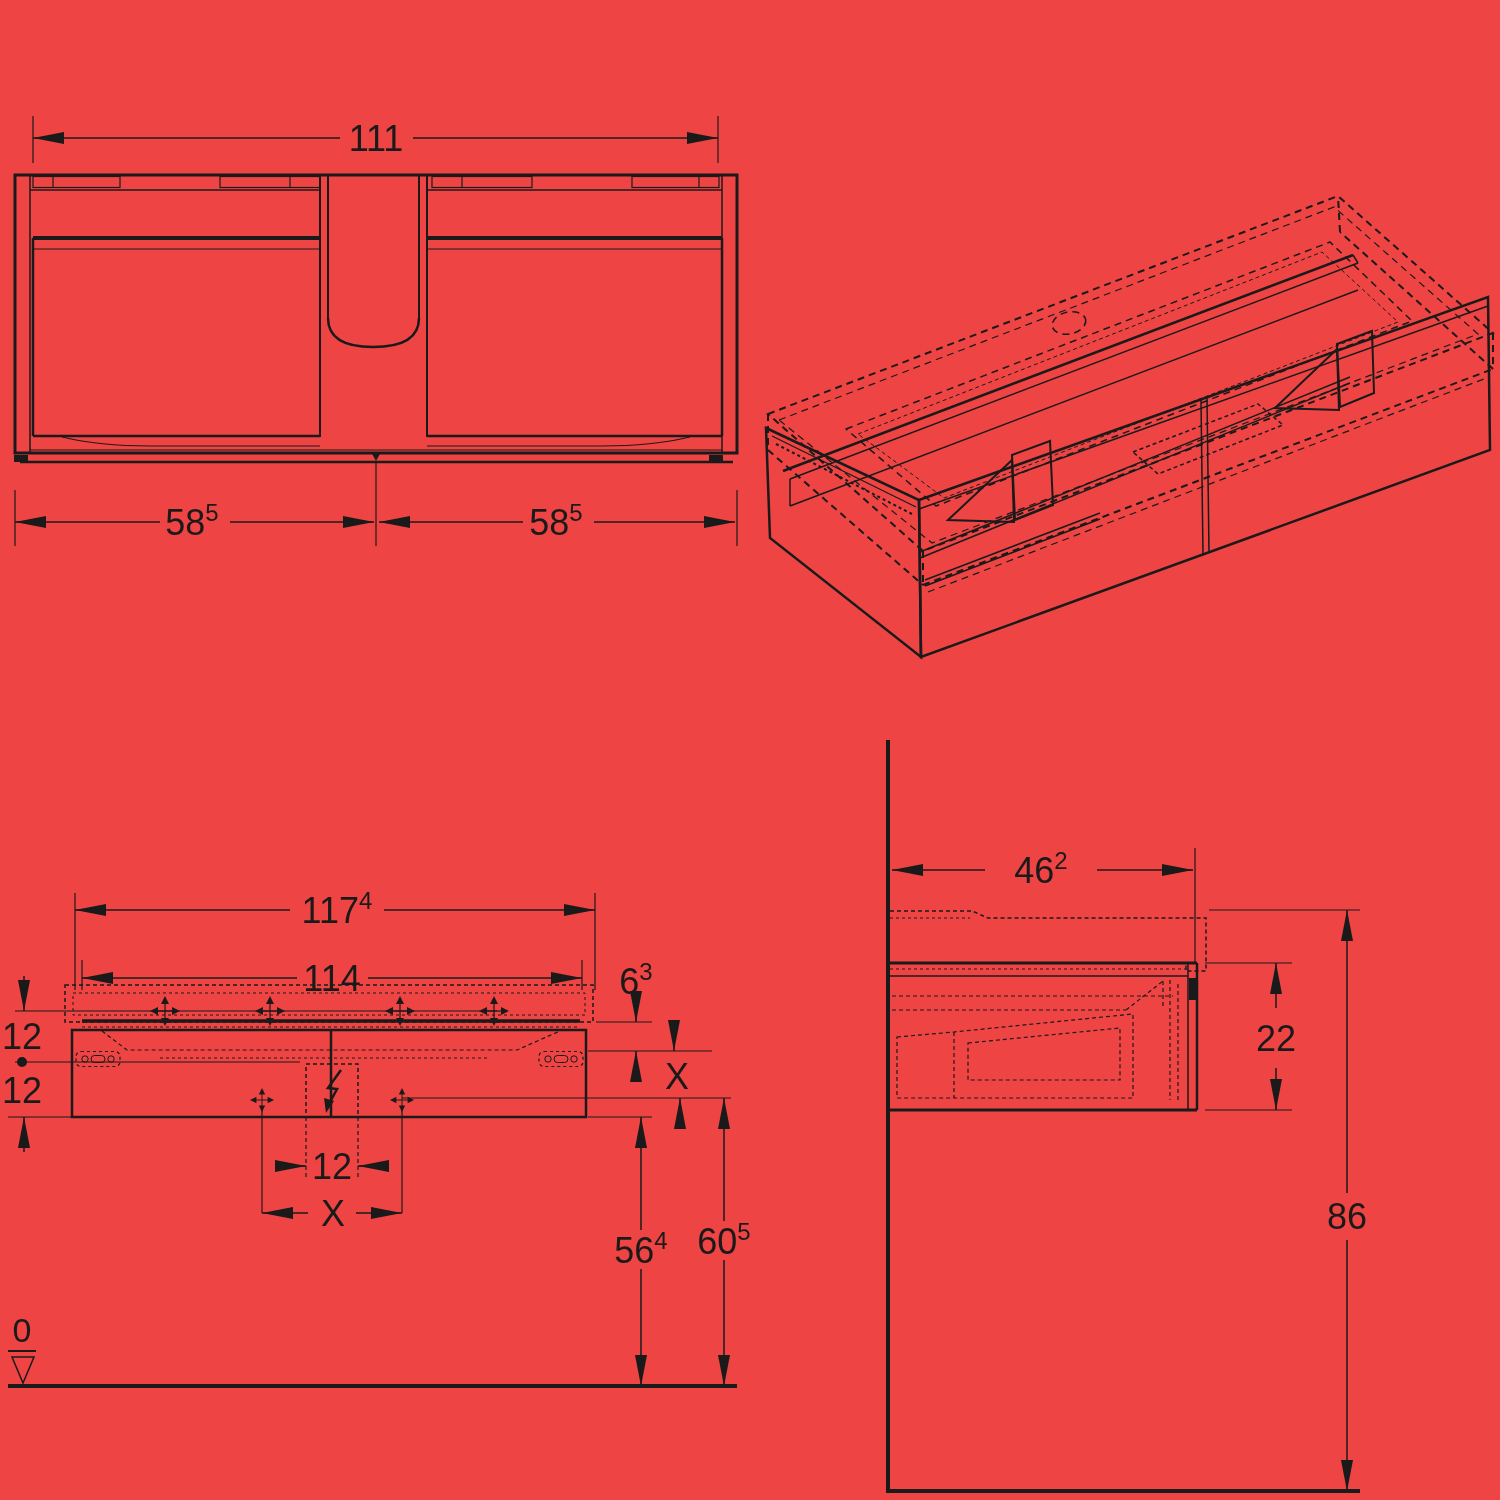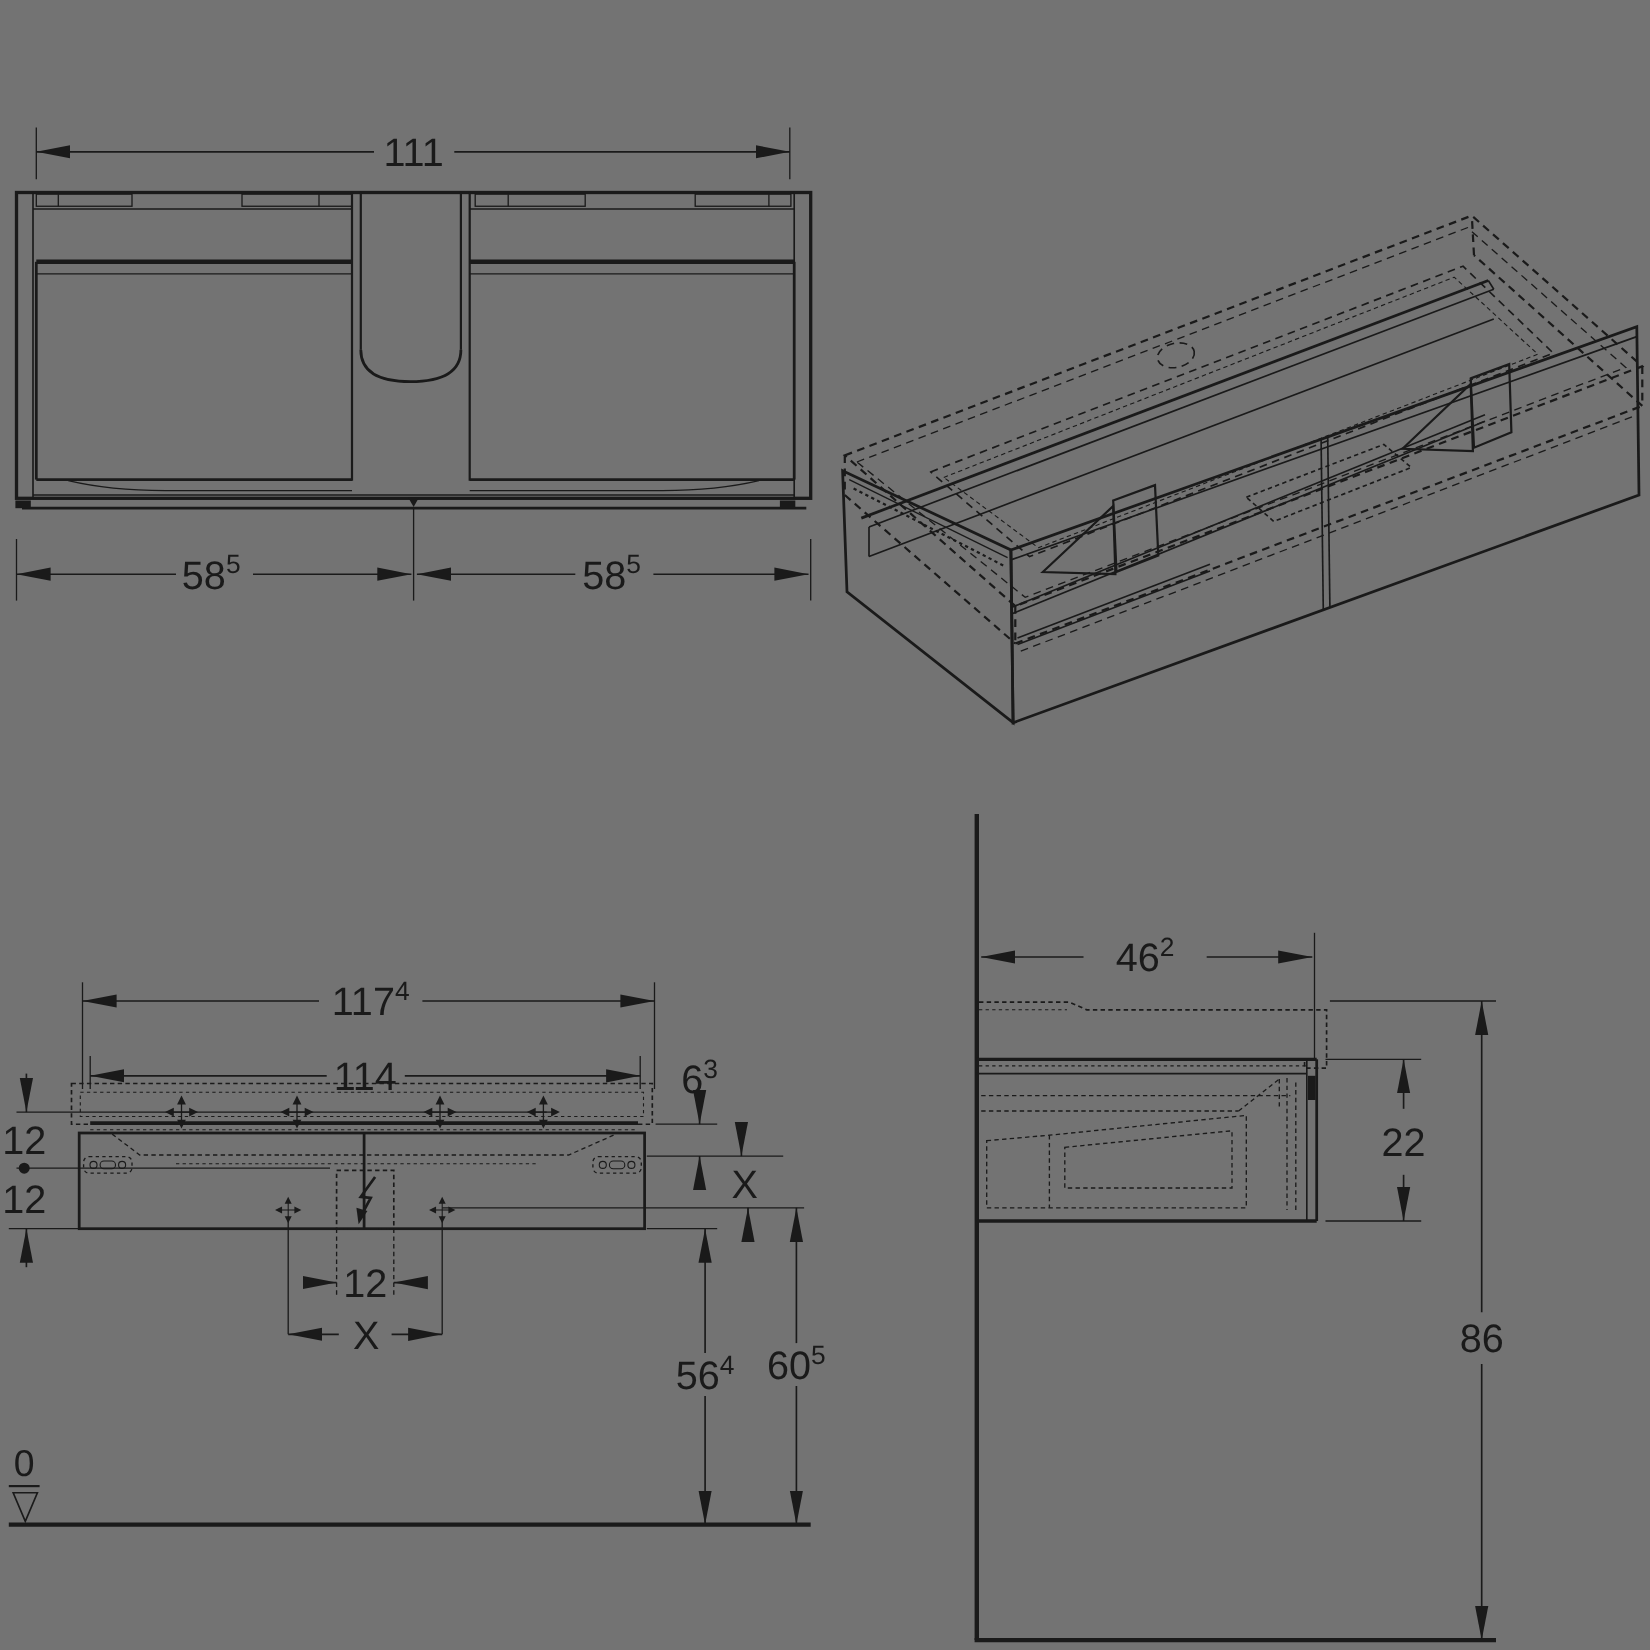--- a/index.html
+++ b/index.html
@@ -1,16 +1,16 @@
 <!DOCTYPE html>
 <html><head>
 <meta charset="utf-8">
 <style>
   html,body{margin:0;padding:0;background:#ffffff;}
-  .stage{width:1500px;height:1500px;background:#737373;position:relative;}
+  .stage{width:1500px;height:1500px;background:#ef4444;position:relative;}
   svg{display:block;}
   svg text{font-family:"Liberation Sans","DejaVu Sans",sans-serif;fill:#1a1a1a;}
   .ln{stroke:#1a1a1a;fill:none;}
   .s4{stroke-width:4;} .s3{stroke-width:3;} .s35{stroke-width:3.5;} .s25{stroke-width:2.5;}
   .s2{stroke-width:2;} .s15{stroke-width:1.5;} .s12{stroke-width:1.2;} .s1{stroke-width:1;}
   .dash{stroke-dasharray:7 5;} .dashf{stroke-dasharray:4 3;} .dashx{stroke-dasharray:3 3;}
   .fill{fill:#1a1a1a;stroke:none;}
   .t36{font-size:36px;} .t34{font-size:34px;} .sup{font-size:24px;}
 </style>
 </head>

